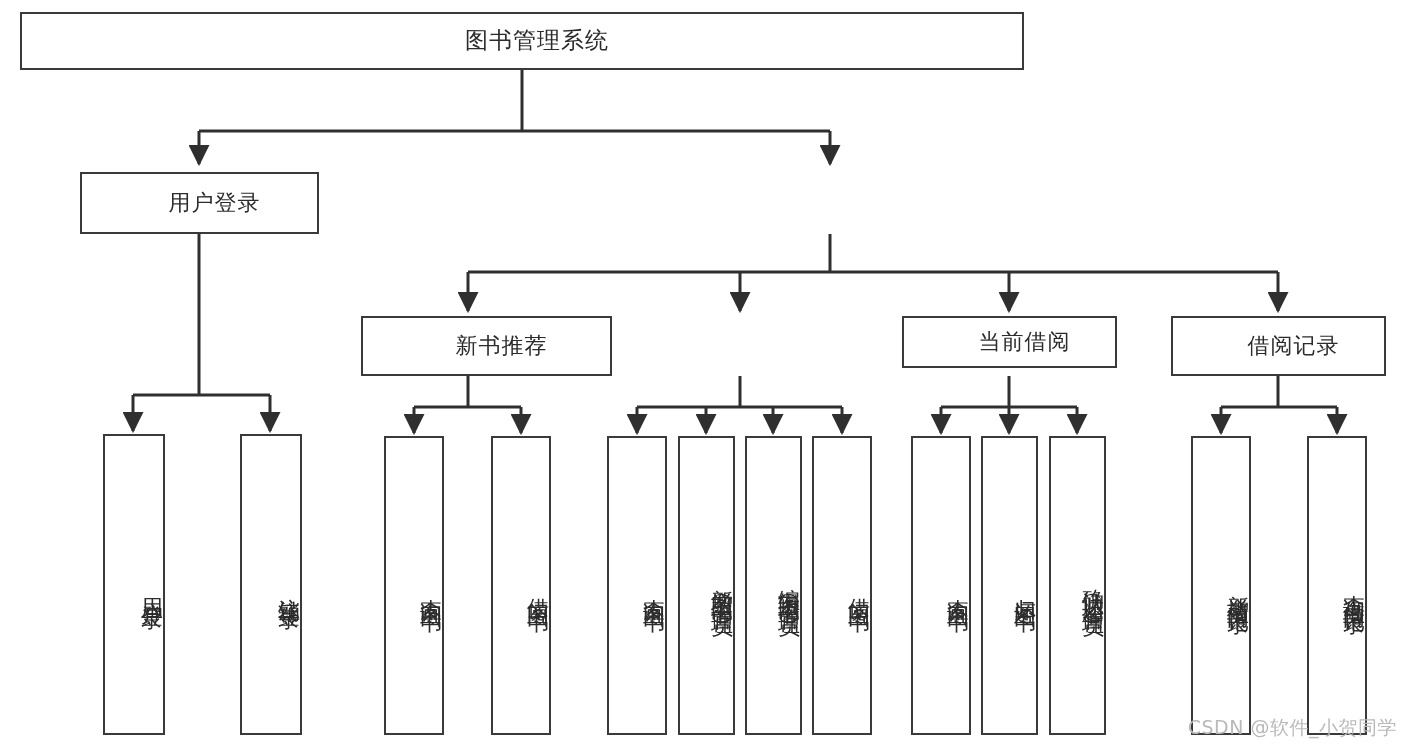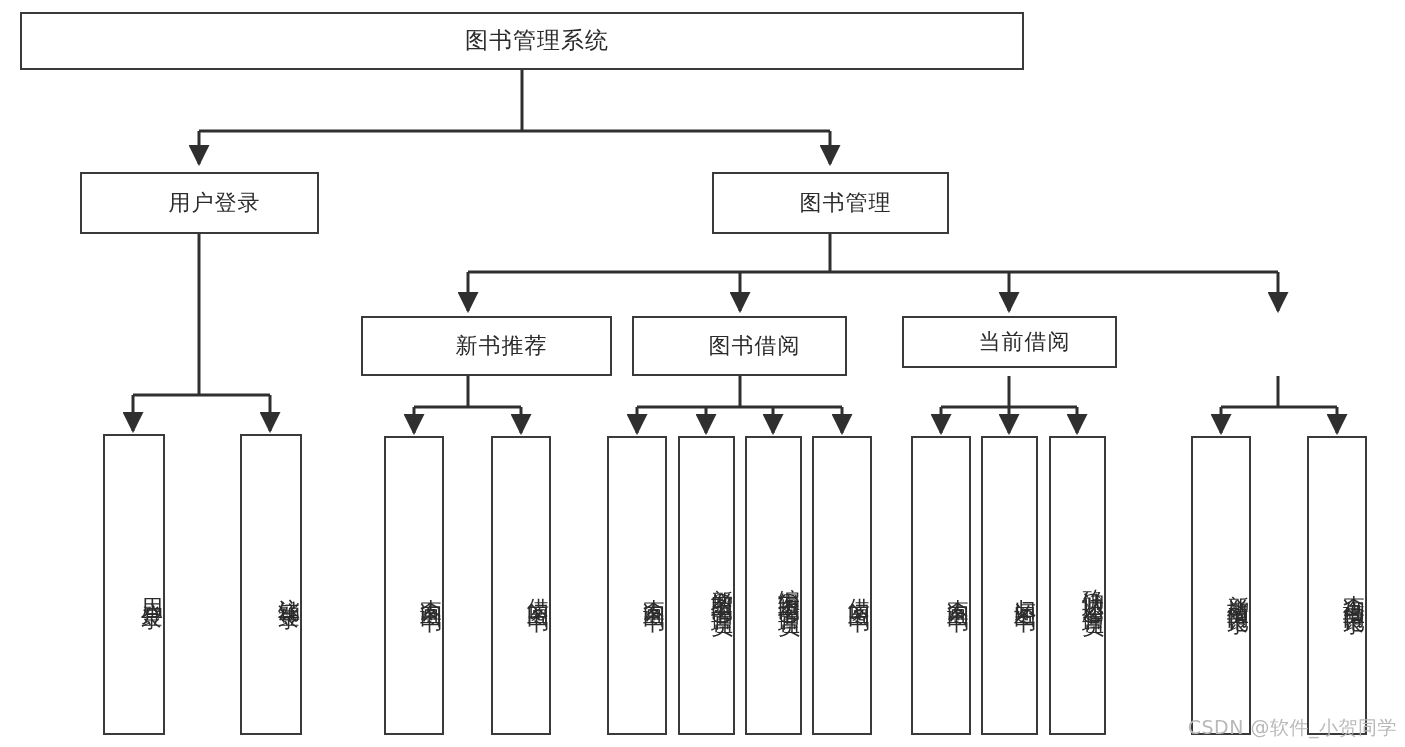--- a/index.html
+++ b/index.html
@@ -129,36 +129,33 @@
   </svg>
 
   <div class="node h title" style="left:20px; top:12px; width:1004px; height:58px;">
     <span>图书管理系统</span>
   </div>
 
   <div class="node h" style="left:80px; top:172px; width:239px; height:62px;">
     <span>用户登录</span>
   </div>
 
-  <div class="node h" style="left:712px; top:172px; width:237px; height:62px;">
-    <span>图书管理</span>
-  </div>
 
   <div class="node h" style="left:361px; top:316px; width:251px; height:60px;">
     <span>新书推荐</span>
   </div>
 
-  <div class="node h" style="left:632px; top:316px; width:215px; height:60px;">
-    <span>图书借阅</span>
-  </div>
 
   <div class="node h" style="left:902px; top:316px; width:215px; height:52px;">
     <span>当前借阅</span>
   </div>
 
+  <div class="node h" style="left:1171px; top:316px; width:215px; height:60px;">
+    <span>借阅记录</span>
+  </div>
 
   <div class="node v" style="left:103px; top:434px; width:62px; height:301px;">
     <span class="vtext">用户登录</span>
   </div>
 
   <div class="node v" style="left:240px; top:434px; width:62px; height:301px;">
     <span class="vtext">注销登录</span>
   </div>
 
   <div class="node v" style="left:384px; top:436px; width:60px; height:299px;">

